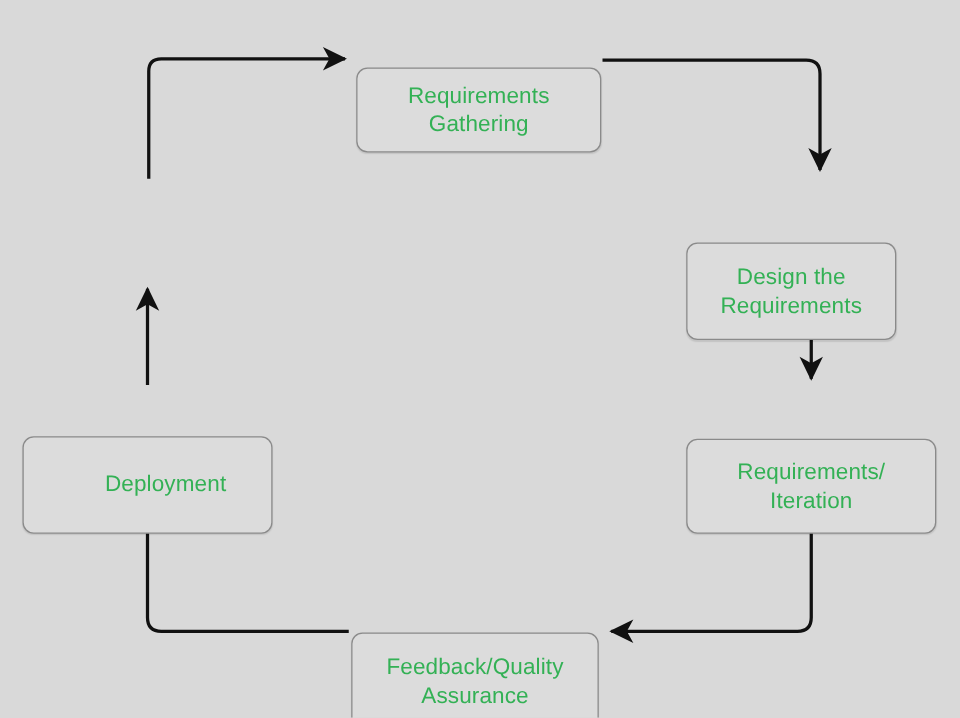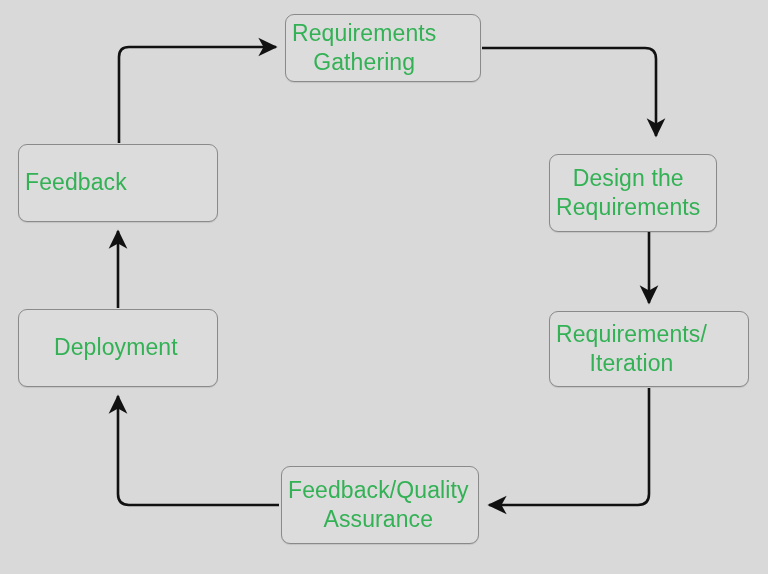--- a/index.html
+++ b/index.html
@@ -27,27 +27,29 @@
     height: 574px;
   }
   .node {
     position: absolute;
     box-sizing: border-box;
     background: #dcdcdc;
     border: 1.4px solid #8a8a8a;
     border-radius: 9px;
     display: flex;
     align-items: center;
+    justify-content: center;
     text-align: center;
     color: #33b155;
-    font-size: 23px;
+    font-size: 18px;
     line-height: 1.28;
     letter-spacing: 0.1px;
     z-index: 2;
     box-shadow: 0 1px 1px rgba(0,0,0,0.10);
+    margin-top: 40px;
   }
   .node-label {
     display: block;
     white-space: pre-line;
     padding: 0 6px;
   }
   #node-requirements { left: 285px; top: 14px;  width: 196px; height: 68px; }
   #node-design       { left: 549px; top: 154px; width: 168px; height: 78px; }
   #node-construction { left: 549px; top: 311px; width: 200px; height: 76px; }
   #node-testing      { left: 281px; top: 466px; width: 198px; height: 78px; }
@@ -99,17 +101,14 @@
 
   <div class="node" id="node-testing">
     <span class="node-label">Feedback/Quality
 Assurance</span>
   </div>
 
   <div class="node" id="node-deployment">
     <span class="node-label">Deployment</span>
   </div>
 
-  <div class="node" id="node-feedback">
-    <span class="node-label">Feedback</span>
-  </div>
 
 </div>
 
 </body></html>

